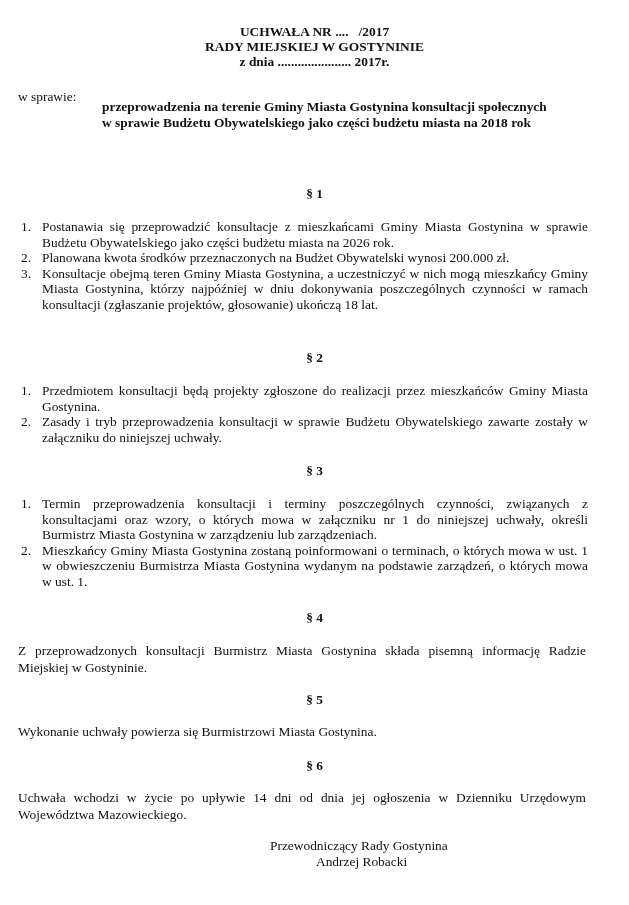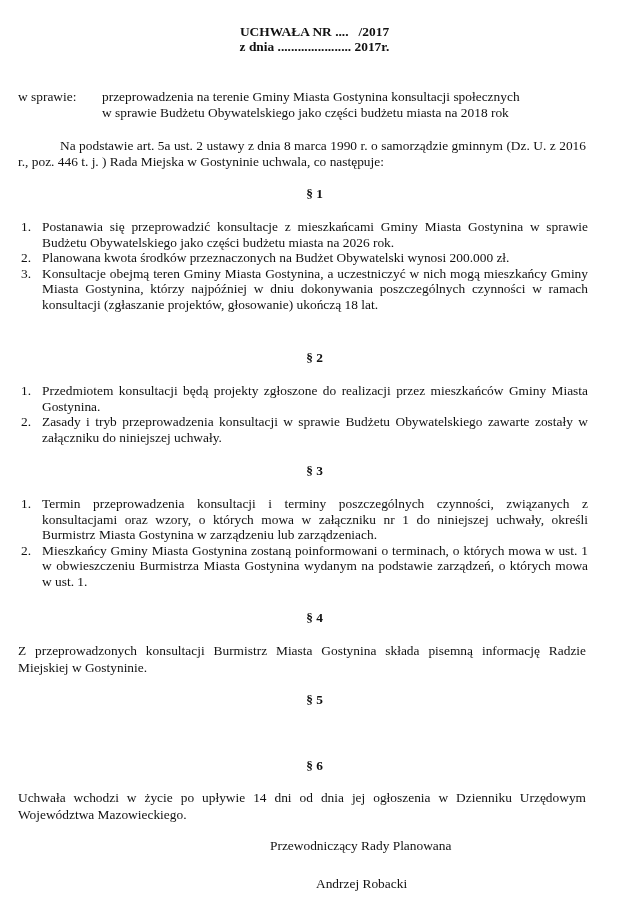--- a/index.html
+++ b/index.html
@@ -6,50 +6,50 @@
   body {
     width: 629px; height: 905px; overflow: hidden; position: relative;
     font-family: "Liberation Serif", serif; color: #111111;
     font-size: 13.4px; line-height: 16px;
   }
   .page { position: absolute; left: 0; top: 0; width: 629px; height: 661px; }
   .header { position: absolute; left: 0; top: 24px; width: 629px; text-align: center; font-weight: bold; line-height: 15px; }
   .header div { height: 15px; }
   .subject { position: absolute; left: 18px; top: 89px; width: 600px; }
   .subject .lbl { position: absolute; left: 0; top: 0; text-align: center; }
-  .subject .txt { position: absolute; left: 84px; top: 0; width: 520px; font-weight: normal; line-height: 16px; }
+  .subject .txt { position: absolute; left: 84px; top: 10px; width: 520px; font-weight: bold; line-height: 16px; }
   .intro { position: absolute; left: 18px; top: 138px; width: 568px; text-align: justify; text-indent: 42px; line-height: 16px; }
   .para { position: absolute; left: 0; width: 629px; text-align: center; font-weight: bold; }
   ol.items { position: absolute; left: 18px; width: 570px; margin: 0; padding: 0; list-style: none; }
   ol.items li { position: relative; padding-left: 24px; text-align: justify; line-height: 15.6px; }
   ol.items li .num { position: absolute; left: 3px; top: 0; }
   .block { position: absolute; left: 18px; width: 568px; text-align: justify; line-height: 16.5px; }
   .sign { position: absolute; left: 0; top: 838px; width: 629px; line-height: 16px; }
   .sign .l1 { position: absolute; left: 270px; top: 0; }
-  .sign .l2 { position: absolute; left: 316px; top: 16px; margin-top: 22px; }
+  .sign .l2 { position: absolute; left: 316px; top: 16px; }
 </style>
 </head>
 <body>
 
 <div class="page">
 
   <div class="header">
     <div style="white-space:pre;">UCHWAŁA NR ....   /2017</div>
+    <div>RADY MIEJSKIEJ W GOSTYNINIE</div>
     <div>z dnia ...................... 2017r.</div>
   </div>
 
   <div class="subject">
     <span class="lbl">w sprawie:</span>
     <div class="txt">
       <div>przeprowadzenia na terenie Gminy Miasta Gostynina konsultacji społecznych</div>
       <div>w sprawie Budżetu Obywatelskiego jako części budżetu miasta na 2018 rok</div>
     </div>
   </div>
 
-  <div class="intro">Na podstawie art. 5a ust. 2 ustawy z dnia 8 marca 1990 r. o samorządzie gminnym (Dz. U. z 2016 r., poz. 446 t. j. ) Rada Miejska w Gostyninie uchwala, co następuje:</div>
 
   <div class="para" style="top:186px;">§ 1</div>
   <ol class="items" style="top:219px;">
     <li><span class="num">1.</span><span>Postanawia się przeprowadzić konsultacje z mieszkańcami Gminy Miasta Gostynina w sprawie Budżetu Obywatelskiego jako części budżetu miasta na 2026 rok.</span></li>
     <li><span class="num">2.</span><span>Planowana kwota środków przeznaczonych na Budżet Obywatelski wynosi 200.000 zł.</span></li>
     <li><span class="num">3.</span><span>Konsultacje obejmą teren  Gminy Miasta Gostynina, a uczestniczyć w nich mogą mieszkańcy Gminy Miasta Gostynina, którzy najpóźniej w dniu dokonywania poszczególnych czynności w ramach konsultacji (zgłaszanie projektów, głosowanie) ukończą 18 lat.</span></li>
   </ol>
 
   <div class="para" style="top:350px;">§ 2</div>
   <ol class="items" style="top:383px;">
@@ -60,22 +60,23 @@
   <div class="para" style="top:463px;">§ 3</div>
   <ol class="items" style="top:496px;">
     <li><span class="num">1.</span><span>Termin przeprowadzenia konsultacji i terminy poszczególnych czynności, związanych z konsultacjami oraz wzory, o których mowa w załączniku nr 1 do niniejszej uchwały, określi Burmistrz Miasta Gostynina w zarządzeniu lub zarządzeniach.</span></li>
     <li><span class="num">2.</span><span>Mieszkańcy  Gminy Miasta Gostynina zostaną poinformowani o terminach, o których mowa w ust. 1 w obwieszczeniu Burmistrza Miasta Gostynina wydanym na podstawie zarządzeń, o których mowa w ust. 1.</span></li>
   </ol>
 
   <div class="para" style="top:610px;">§ 4</div>
   <div class="block" style="top:643px;">Z przeprowadzonych konsultacji Burmistrz Miasta Gostynina składa pisemną informację Radzie Miejskiej w Gostyninie.</div>
 
   <div class="para" style="top:692px;">§ 5</div>
+  <div class="block" style="top:724px;">Wykonanie uchwały powierza się Burmistrzowi Miasta Gostynina.</div>
 
   <div class="para" style="top:758px;">§ 6</div>
   <div class="block" style="top:790px;">Uchwała wchodzi w życie po upływie 14 dni od dnia jej ogłoszenia w Dzienniku Urzędowym Województwa Mazowieckiego.</div>
 
   <div class="sign">
-    <span class="l1">Przewodniczący Rady Planowana</span>
+    <span class="l1">Przewodniczący Rady Gostynina</span>
     <span class="l2">Andrzej Robacki</span>
   </div>
 
 </div>
 
 </body></html>

